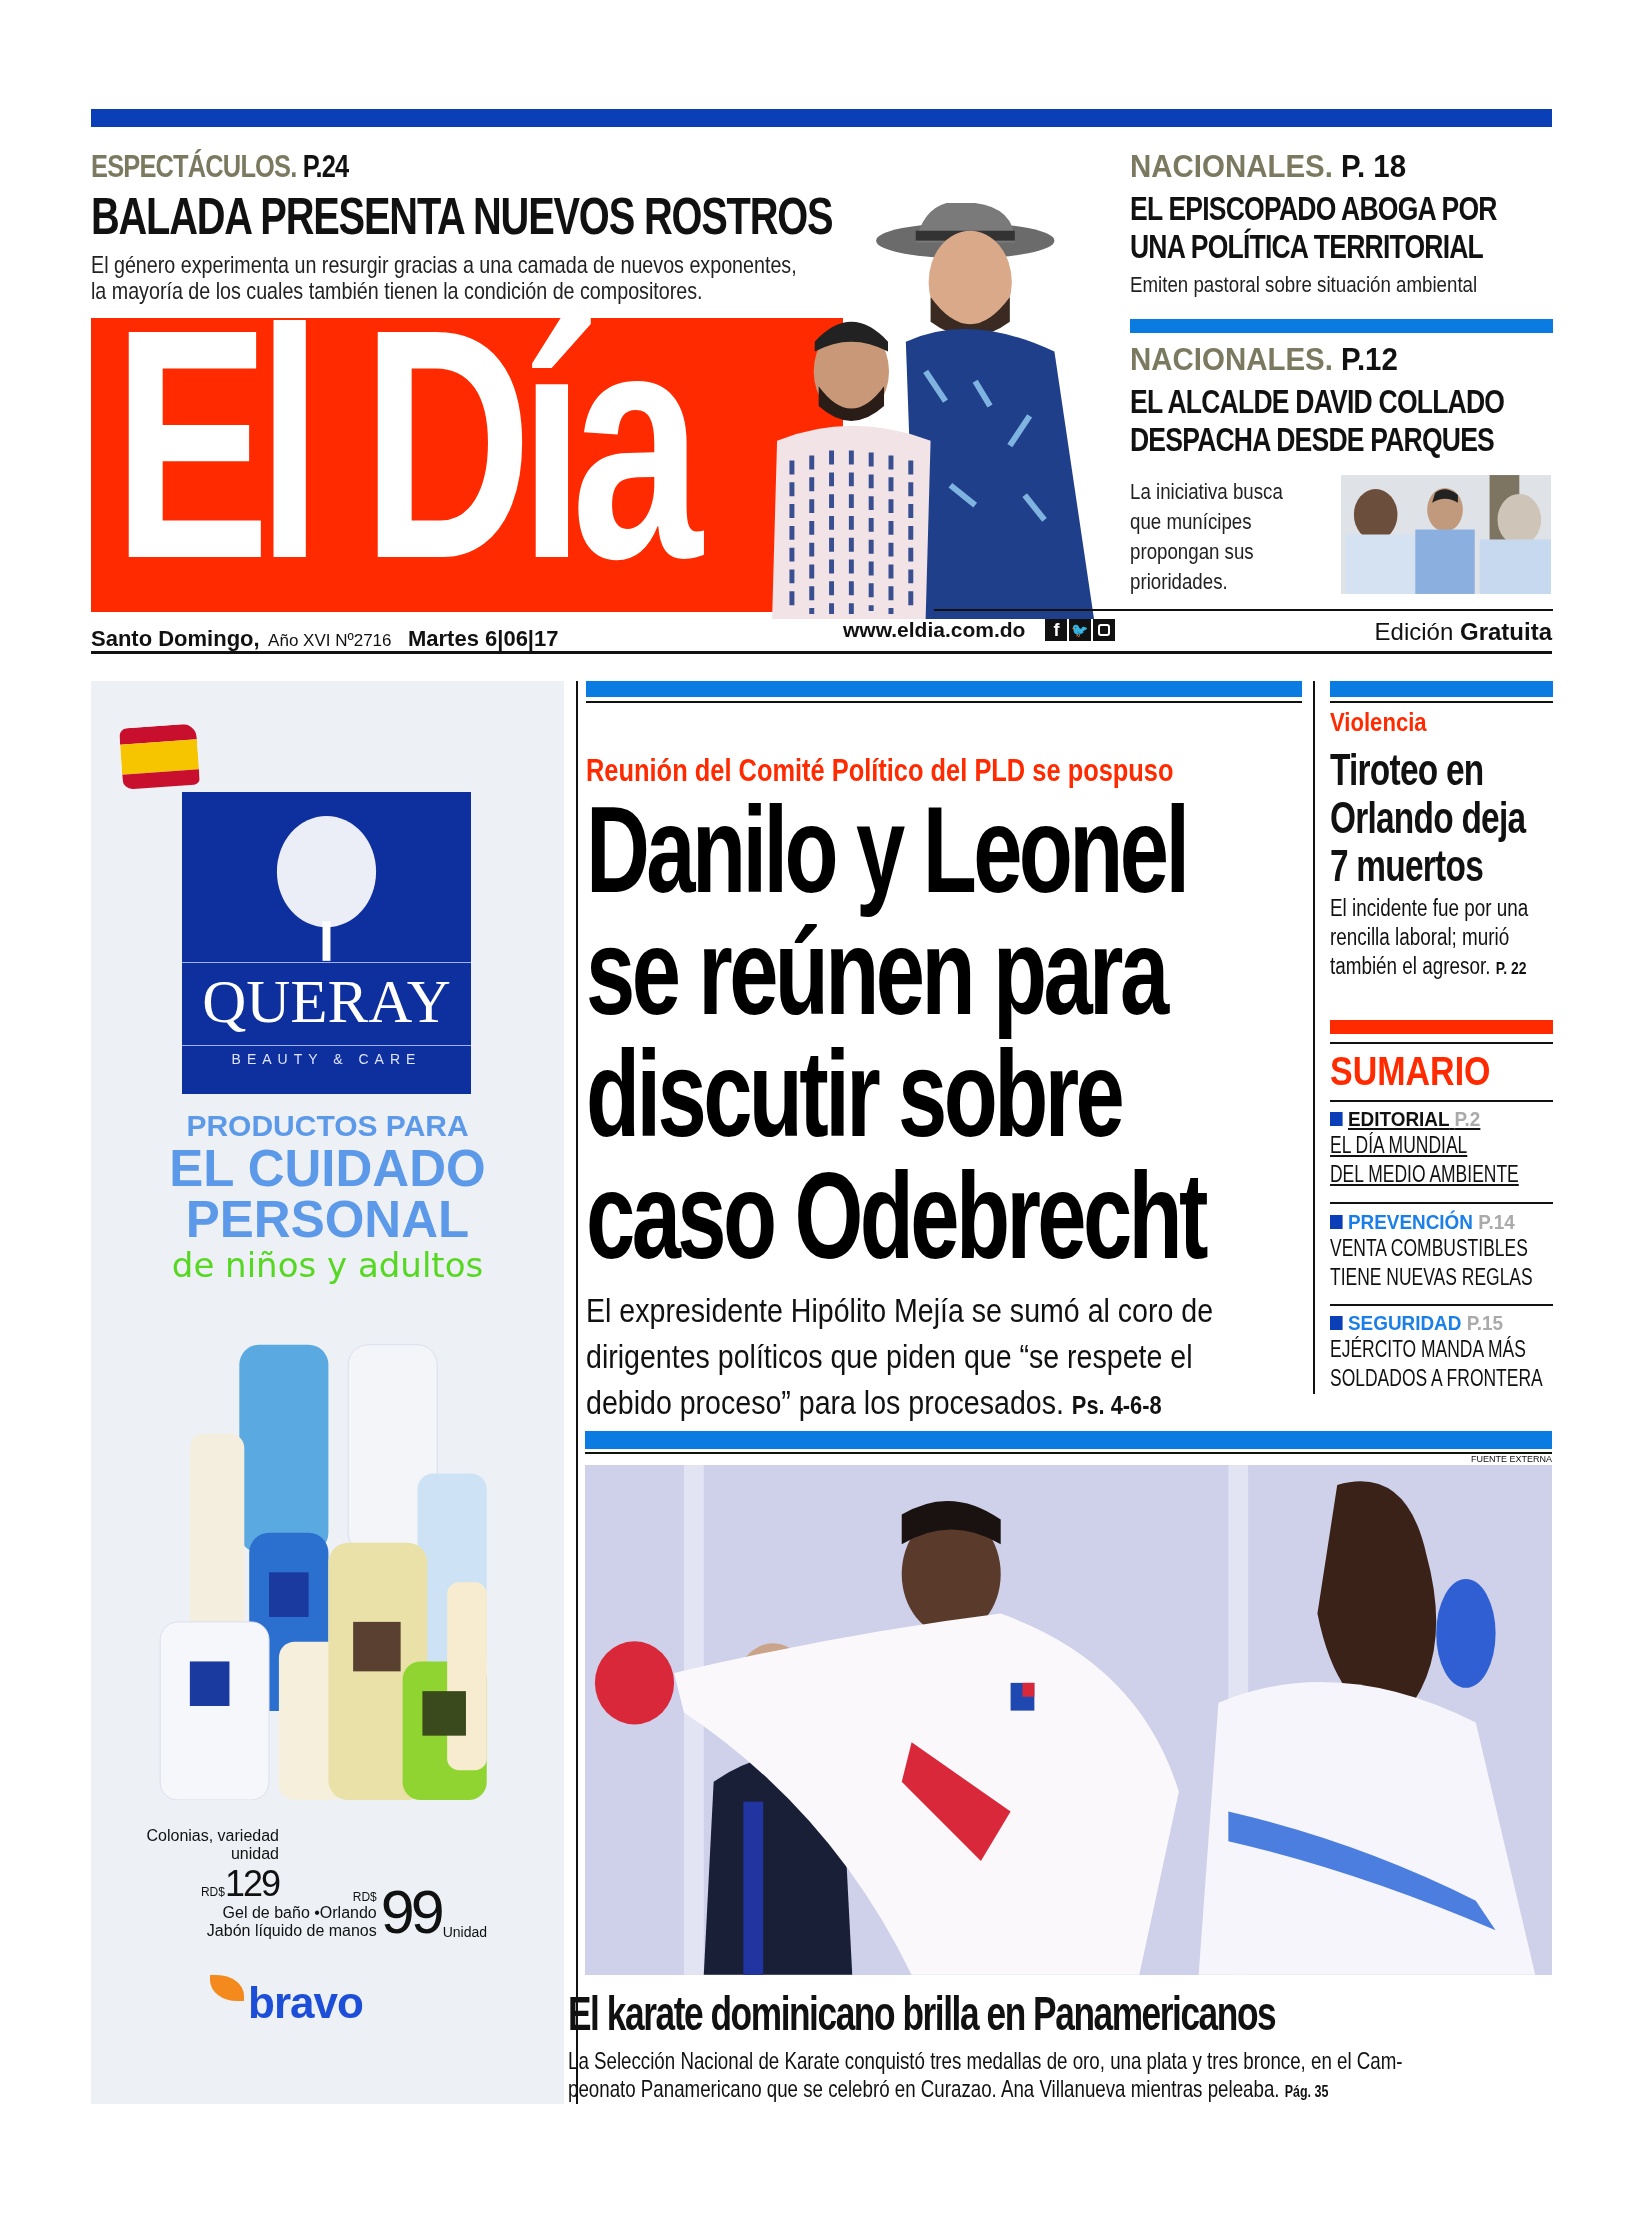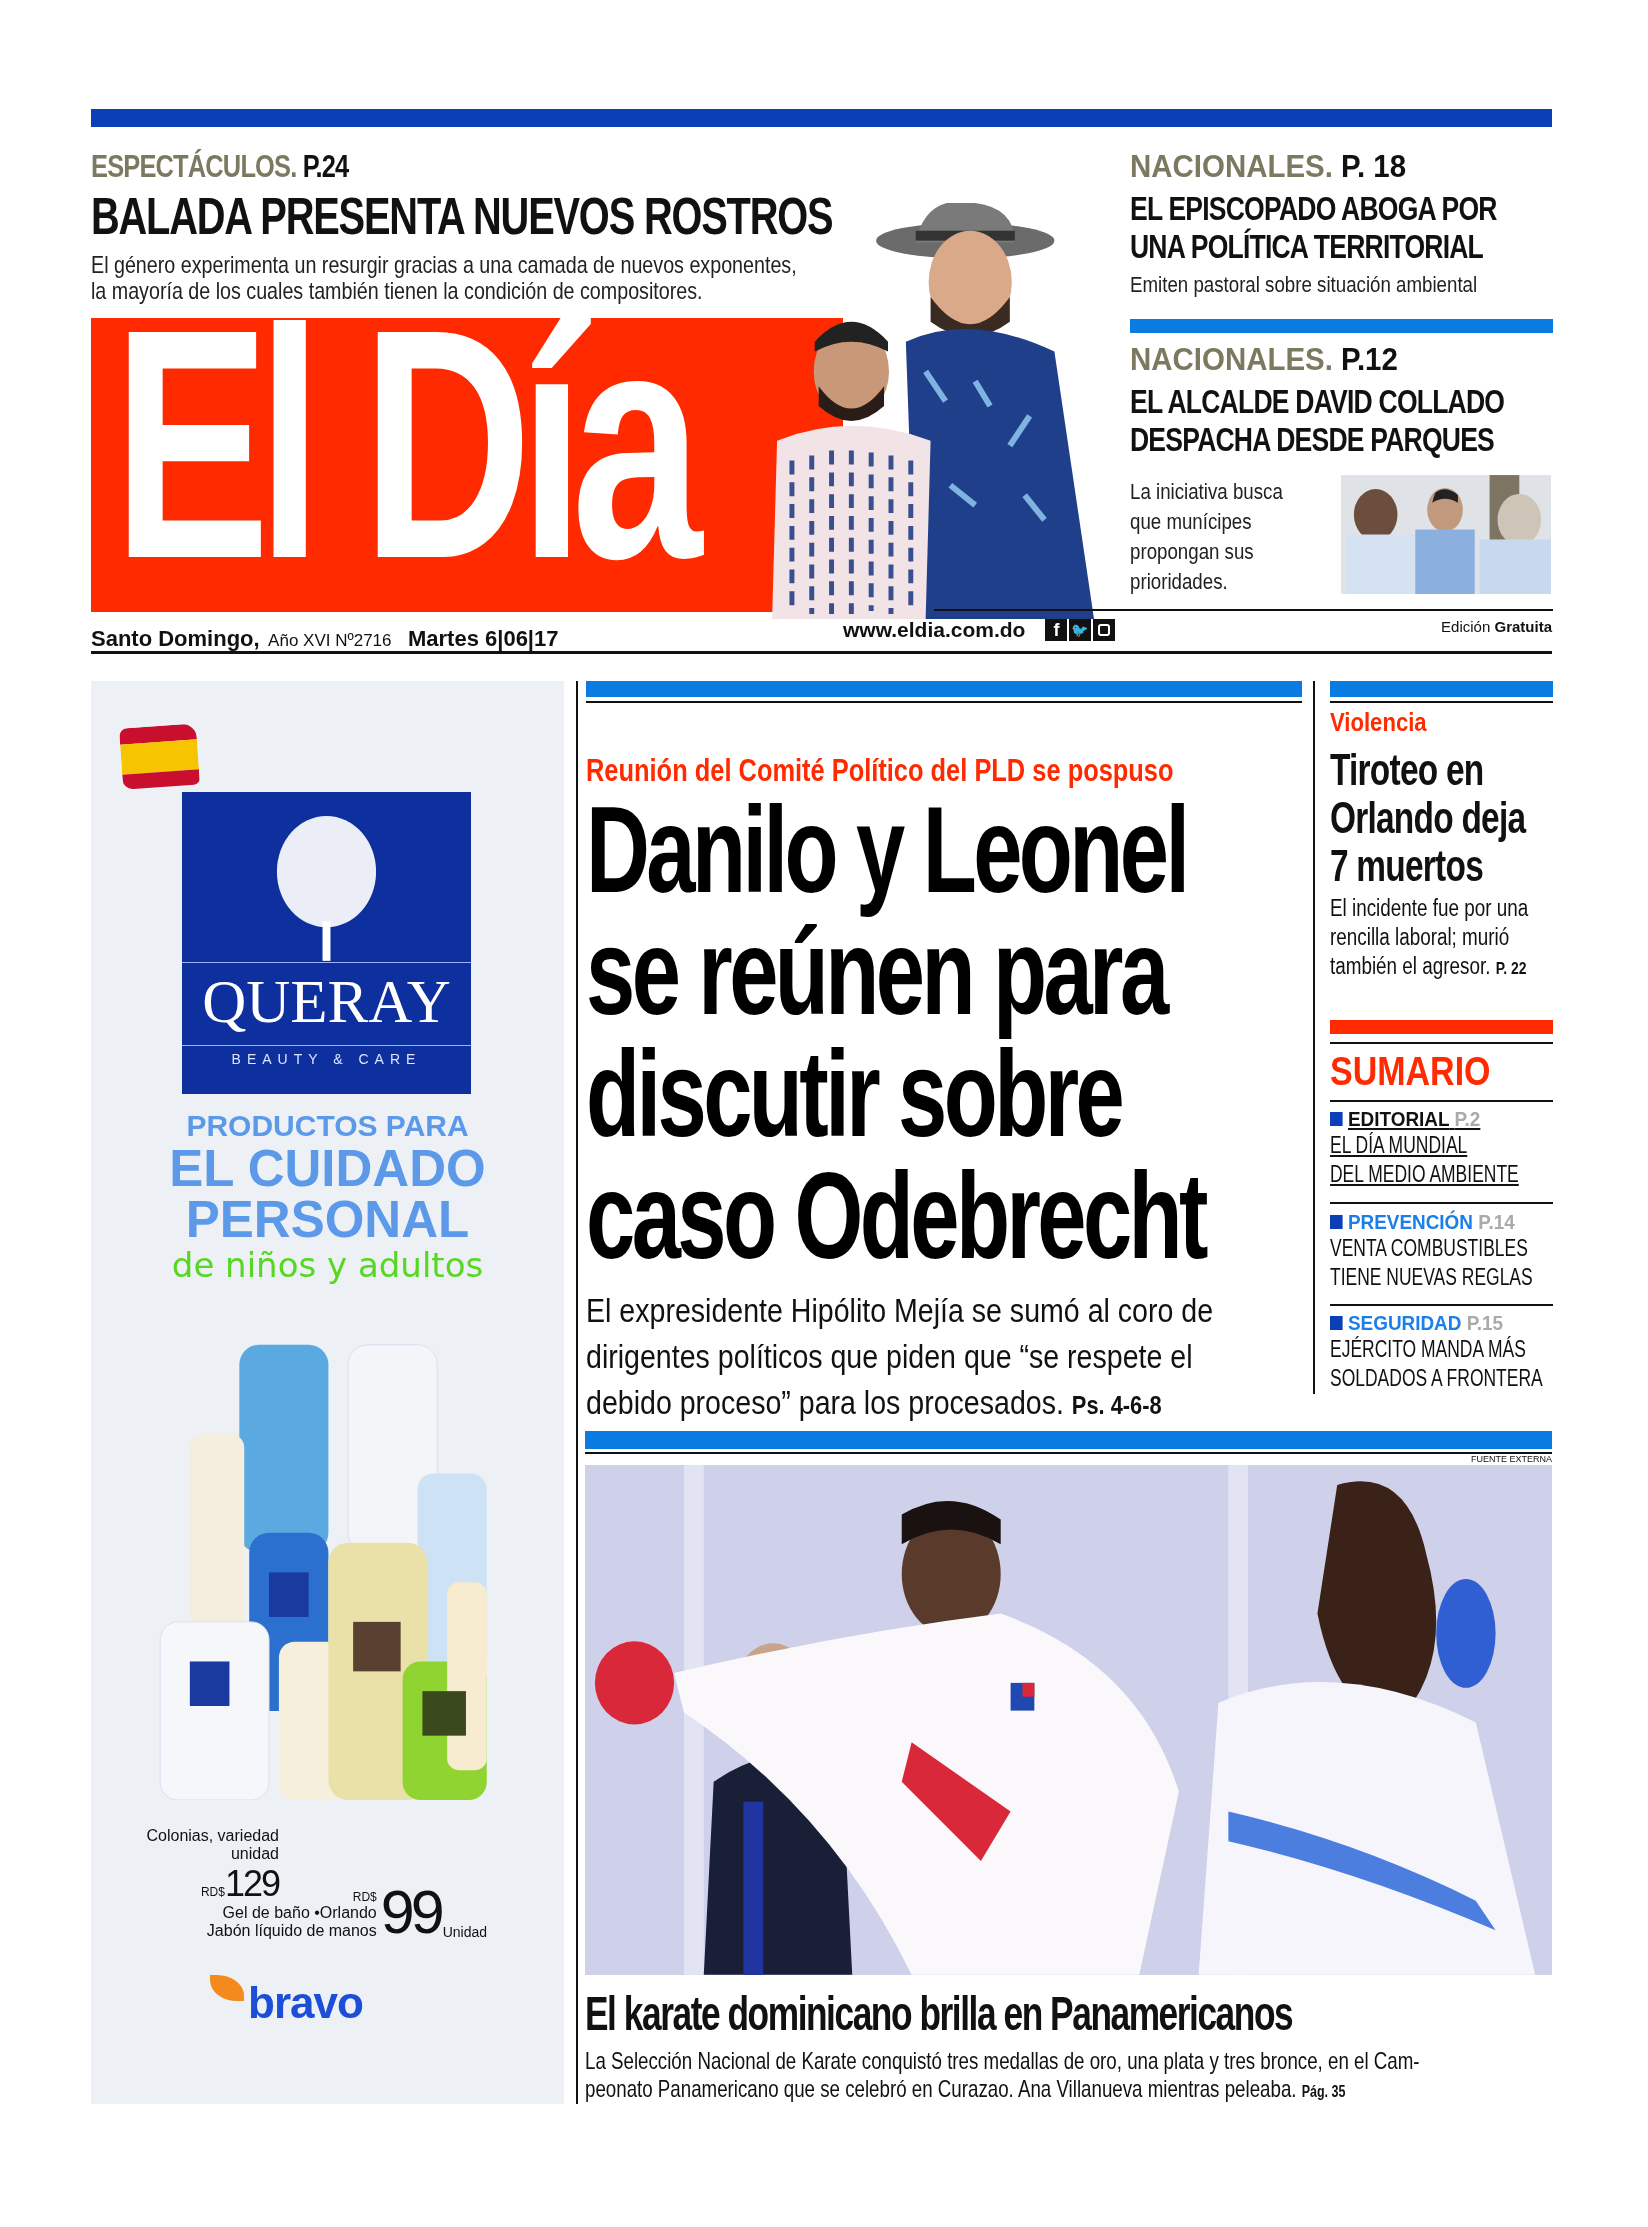--- a/index.html
+++ b/index.html
@@ -143,21 +143,21 @@
 <div class="abs" style="left:843px; top:618px; display:flex; align-items:center; gap:8px;">
   <span style="font-weight:bold; font-size:21px;">www.eldia.com.do</span>
   <span style="display:flex; gap:2px; margin-left:12px;">
     <span style="width:22px; height:22px; background:#111; color:#fff; font-weight:bold; font-size:18px; text-align:center; line-height:22px;">f</span>
     <span style="width:22px; height:22px; background:#111; color:#fff; font-size:14px; text-align:center; line-height:22px;">🐦</span>
     <span style="width:22px; height:22px; background:#111; display:flex; align-items:center; justify-content:center;">
         <span style="width:12px; height:12px; border:2px solid #fff; border-radius:3px;"></span>
       </span>
   </span>
 </div>
-<div class="abs" style="right:96px; top:618px; font-size:15px; white-space:nowrap;">
+<div class="abs" style="right:96px; top:618px; font-size:24px; white-space:nowrap;">
   <span>Edición</span>
   <span style="font-weight:bold;">Gratuita</span>
 </div>
 <div class="abs rule-thick" style="left:91px; top:651px; width:1461px; height:3px;"></div>
 
 <div class="abs ad">
 
   <div style="position:absolute; left:30px; top:45px; width:77px; height:61px; border-radius:8px 14px 6px 10px; overflow:hidden; transform:rotate(-4deg);">
     <div style="height:16px; background:#c8102e;"></div>
     <div style="height:30px; background:#f7c400;"></div>
@@ -297,20 +297,20 @@
     <path d="M330 280 L430 350 L400 400 L320 320 Z" fill="#d9283a"></path>
     <rect x="430" y="220" width="24" height="28" fill="#1f49b0"></rect>
     <rect x="442" y="220" width="12" height="14" fill="#d9283a"></rect>
 
     <path d="M760 20 Q830 0 850 90 Q880 200 820 260 Q760 250 740 150 Z" fill="#3a2218"></path>
     <path d="M640 240 Q760 190 900 260 L960 515 L620 515 Z" fill="#f6f5fb"></path>
     <path d="M650 350 Q780 380 900 440 L920 470 Q780 410 650 380 Z" fill="#4c7ee0"></path>
     <ellipse cx="890" cy="170" rx="30" ry="55" fill="#2f5fd3"></ellipse>
   </svg>
 </div>
-<div class="abs" style="left:585px; top:1985px; width:967px;">
+<div class="abs" style="left:568px; top:1985px; width:967px;">
   <div class="photo-title">El karate dominicano brilla en Panamericanos</div>
   <div style="margin-top:6px;">
     <div class="photo-body">La Selección Nacional de Karate conquistó tres medallas de oro, una plata y tres bronce, en el Cam-</div>
     <div class="photo-body"><span>peonato Panamericano que se celebró en Curazao. Ana Villanueva mientras peleaba.</span> <span style="font-weight:bold; font-size:16px;">Pág. 35</span></div>
   </div>
 </div>
 
 
 </body></html>

